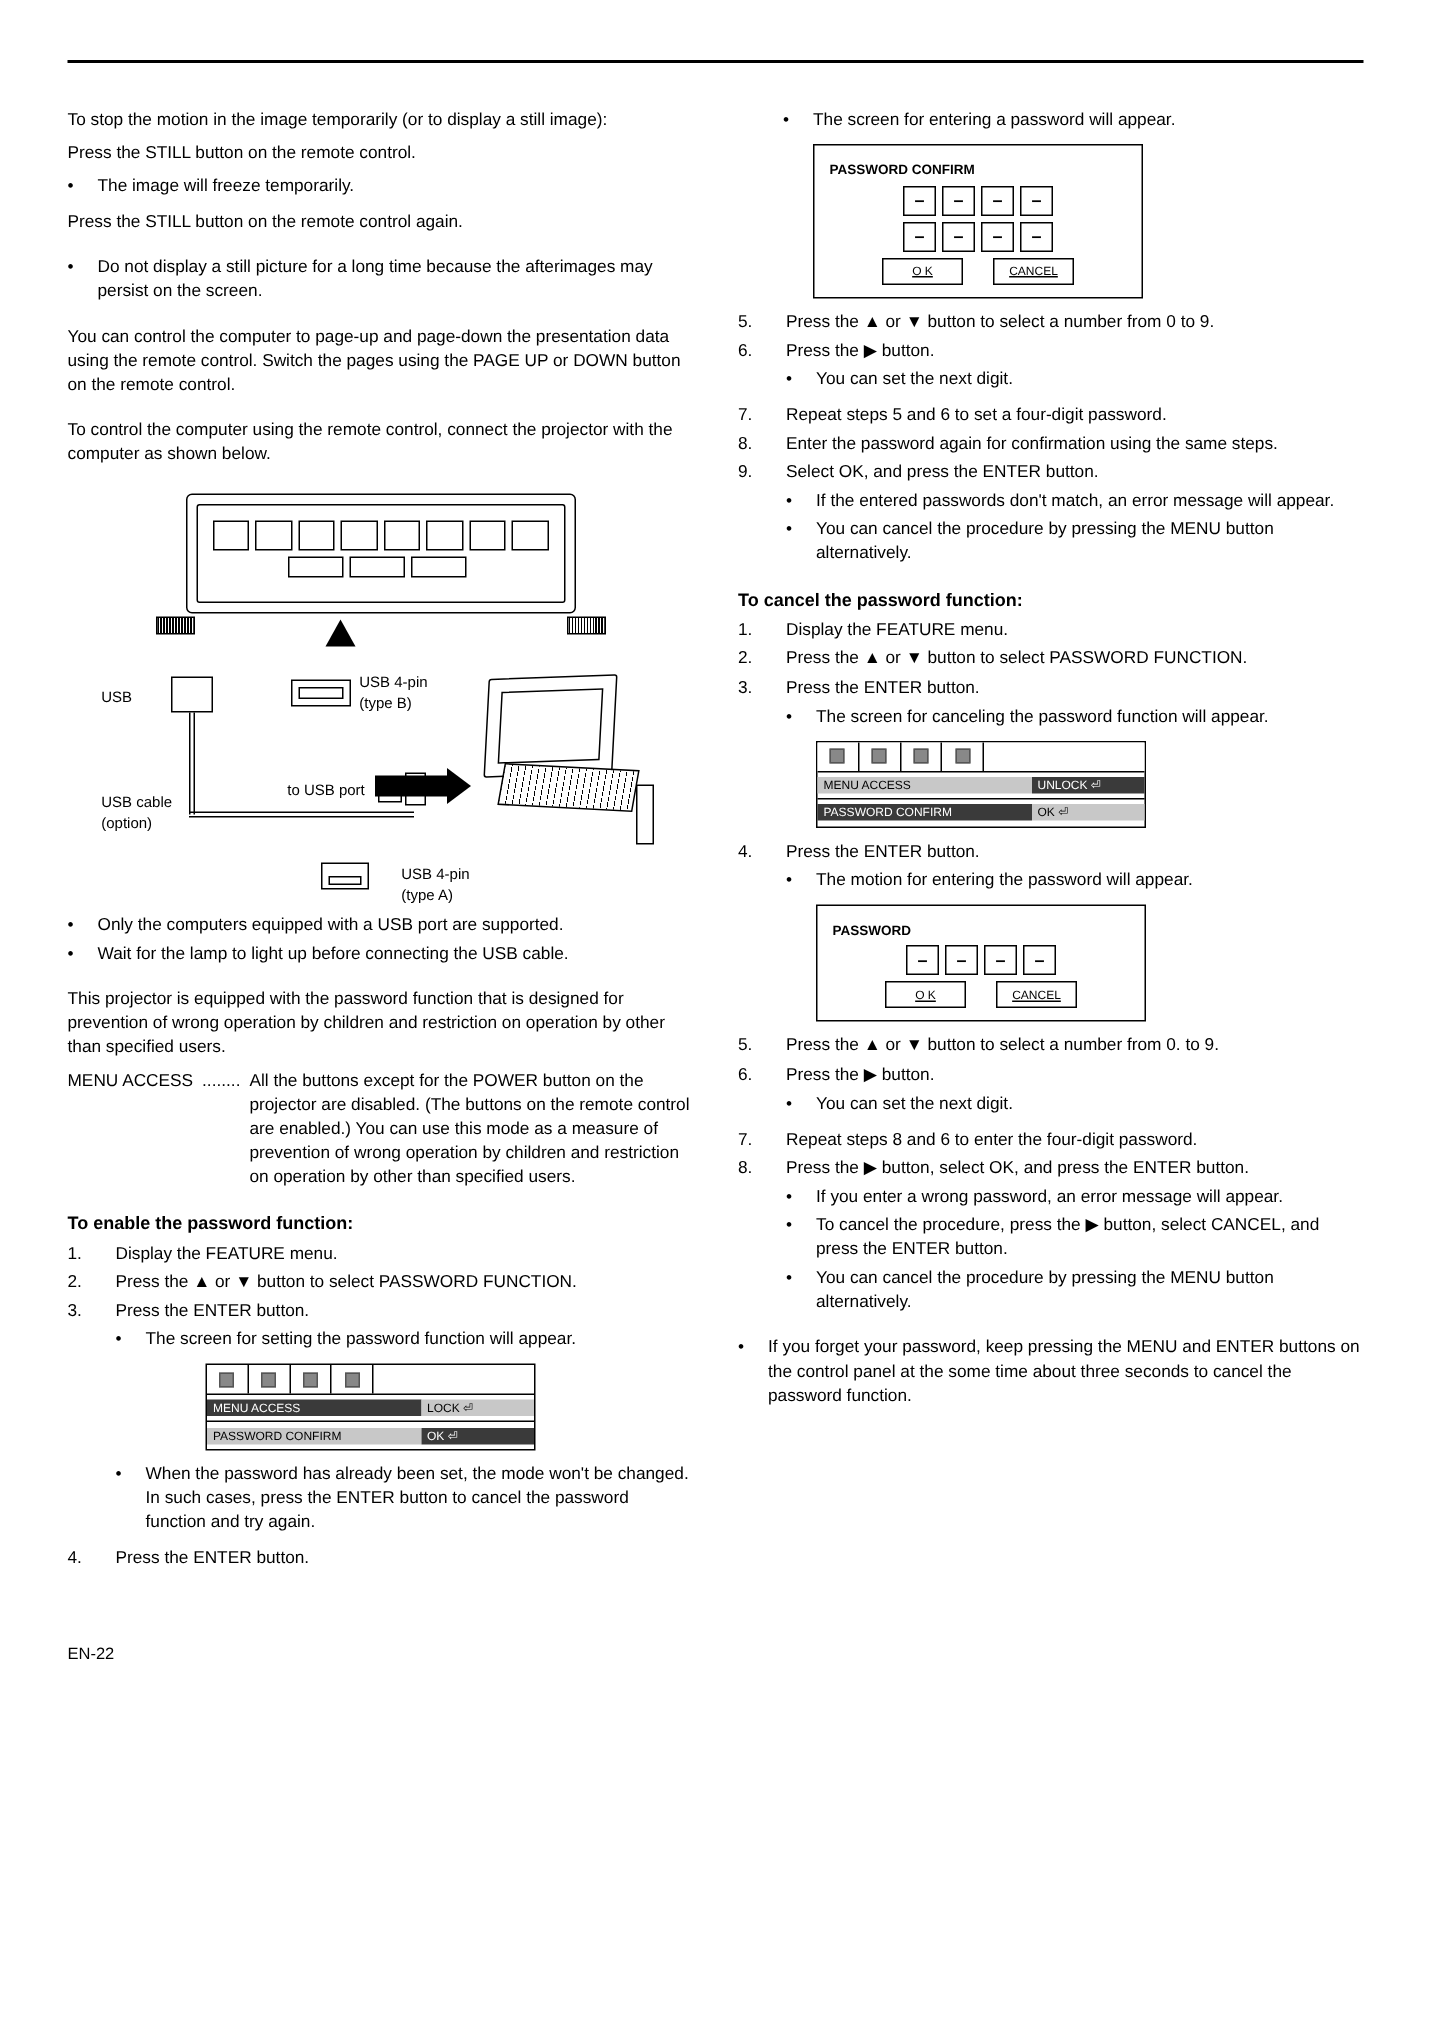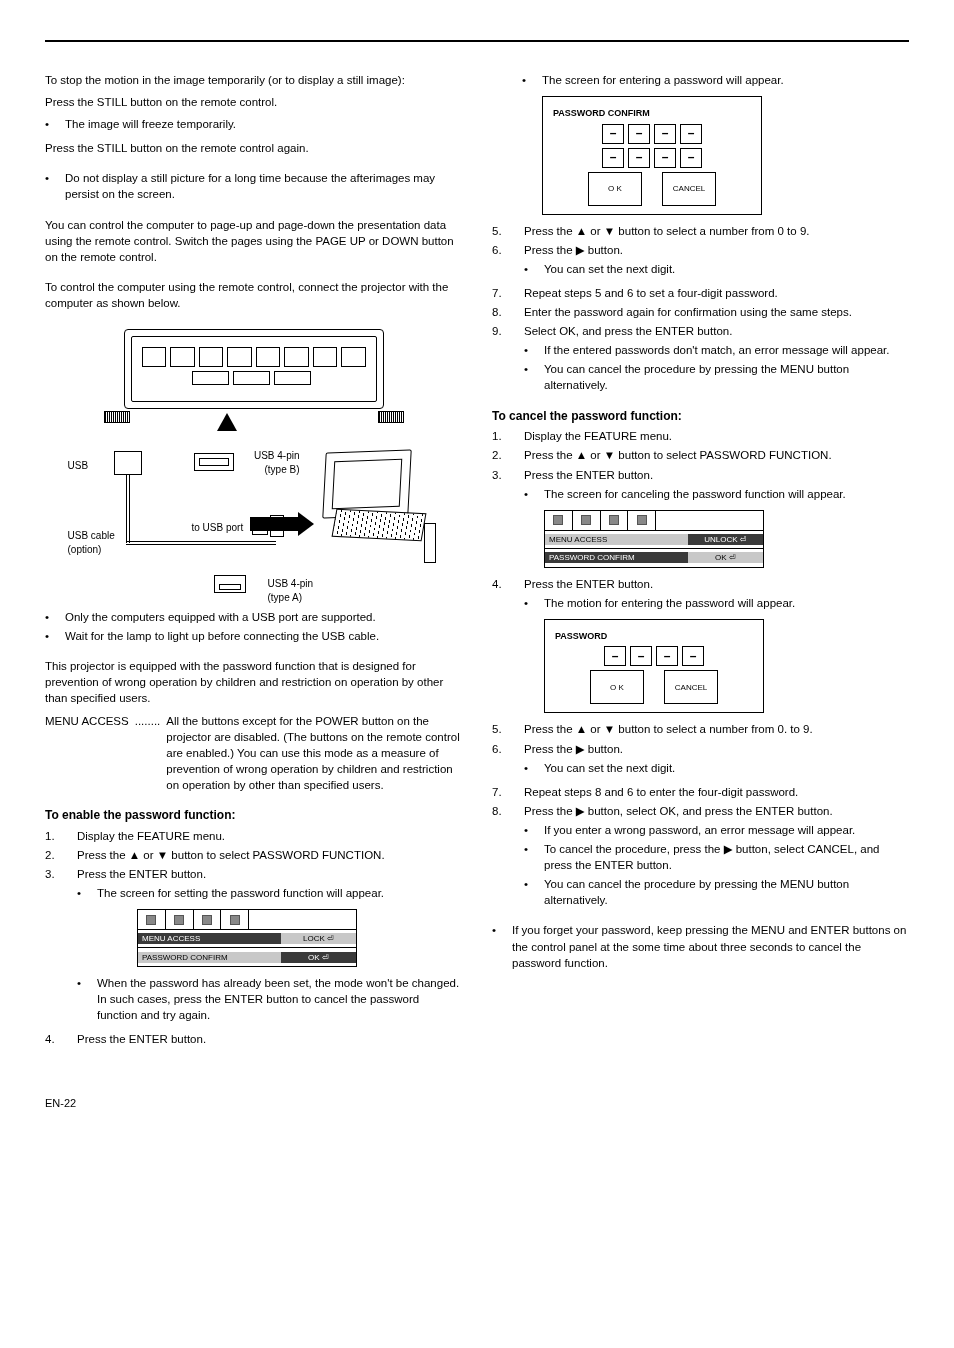--- a/index.html
+++ b/index.html
@@ -45,44 +45,44 @@
   .arrow-up { position:absolute; top:92px; left:153px; width:0; height:0; border-left:10px solid transparent; border-right:10px solid transparent; border-bottom:18px solid #000; }
   .arrow-r { position:absolute; top:196px; left:186px; width:50px; height:14px; background:#000; }
   .arrow-r::after{content:"";position:absolute;right:-14px;top:-5px;border-top:12px solid transparent;border-bottom:12px solid transparent;border-left:16px solid #000;}
   .cable-v{position:absolute;top:154px;left:62px;width:4px;height:68px;border-left:1.3px solid #000;border-right:1.3px solid #000;}
   .cable-h{position:absolute;top:220px;left:62px;width:150px;height:4px;border-top:1.3px solid #000;border-bottom:1.3px solid #000;}
   .cable-plug{position:absolute;top:198px;left:188px;width:16px;height:16px;border:1.3px solid #000;}
   .cable-plug2{position:absolute;top:194px;left:206px;width:14px;height:22px;border:1.3px solid #000;}
   .lbl{position:absolute;font-size:10px;}
   .lbl.usb{top:138px;left:4px;}
   .lbl.usbcable{top:208px;left:4px;width:60px;}
-  .lbl.usb4b{top:128px;left:176px;width:60px;text-align:right;}
+  .lbl.usb4b{top:128px;left:176px;width:60px;}
   .lbl.tousb{top:200px;left:128px;width:60px;}
   .lbl.usb4a{top:256px;left:204px;width:60px;}
 
   
   .menu-tab { width: 220px; margin: 8px 0 8px 60px; border: 1px solid #000; font-size: 8px; }
   .menu-tab .icons { height: 20px; background:#fff; display:flex; border-bottom:1px solid #000;}
   .menu-tab .icons span{flex:1;border-right:1px solid #000; display:flex;align-items:center;justify-content:center;}
   .menu-tab .icons span:last-child{flex:4;border-right:0;}
   .menu-tab .row{display:flex;height:18px;border-bottom:1px solid #000;align-items:center;}
   .menu-tab .row:last-child{border-bottom:0;}
   .menu-tab .row .c1{flex:2;padding:0 4px;background:#c8c8c8;}
-  .menu-tab .row .c2{flex:1;padding:0 4px;text-align:center;background:#3a3a3a;color:#fff;}
+  .menu-tab .row .c2{flex:1;padding:0 4px;background:#3a3a3a;color:#fff;}
   .menu-tab .row.dark .c1{background:#3a3a3a;color:#fff;}
   .menu-tab .row.dark .c2{background:#c8c8c8;color:#000;}
   .ico{display:inline-block;width:10px;height:10px;border:1px solid #555;background:#888;}
 
   
   .pw-box { width: 220px; border:1.5px solid #000; padding:10px 10px 8px; margin: 6px 0 8px 50px; }
   .pw-box .title{font-size:9px;font-weight:bold;margin-bottom:4px;}
   .pw-digits{display:flex;justify-content:center;gap:4px;margin-bottom:4px;}
   .pw-digits span{width:22px;height:20px;border:1px solid #000;display:flex;align-items:center;justify-content:center;font-size:12px;font-weight:bold;}
   .pw-btns{display:flex;justify-content:center;gap:20px;margin-top:4px;}
-  .pw-btns span{width:54px;height:34px;border:1px solid #000;font-size:8px;display:flex;align-items:center;justify-content:center;}
+  .pw-btns span{width:54px;height:18px;border:1px solid #000;font-size:8px;display:flex;align-items:center;justify-content:center;text-decoration:underline;}
   .pw-box.compact .pw-digits{margin-bottom:4px;}
   .page-num { margin-top: 40px; font-size: 11px; }
 </style>
 </head>
 <body>
 
 <div class="top-rule"></div>
 
 <div class="cols">
 

